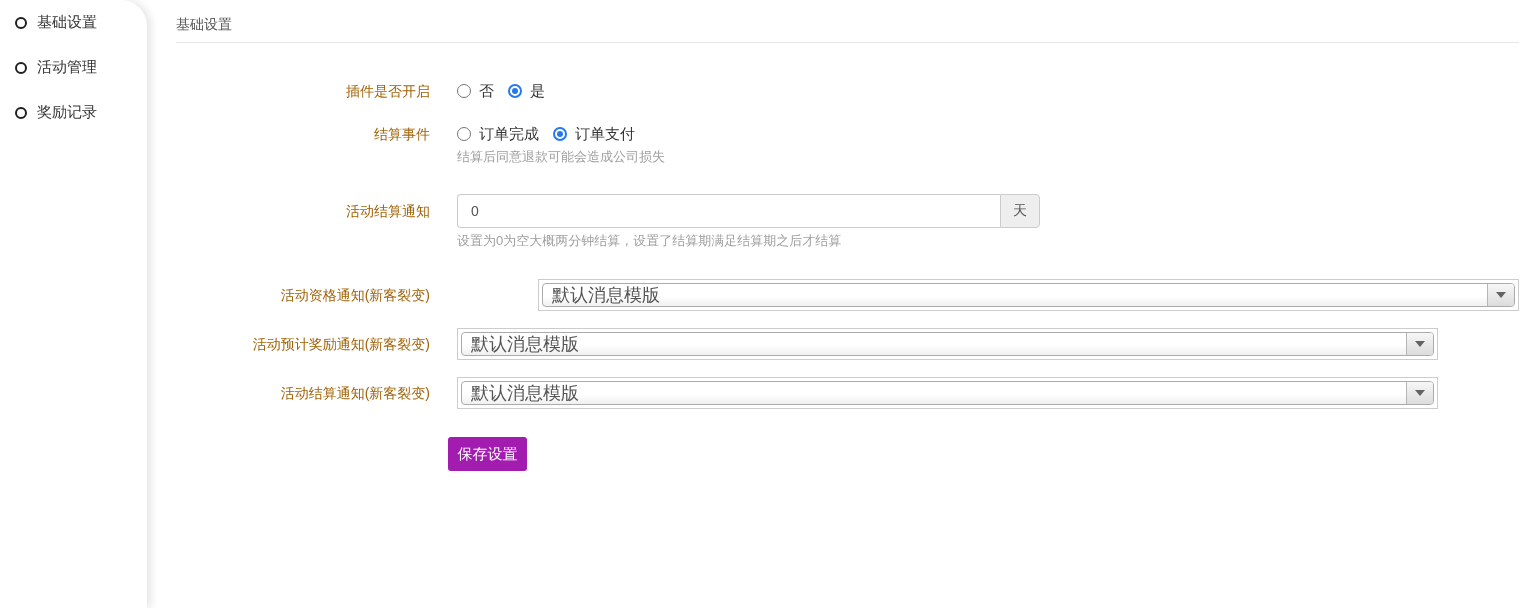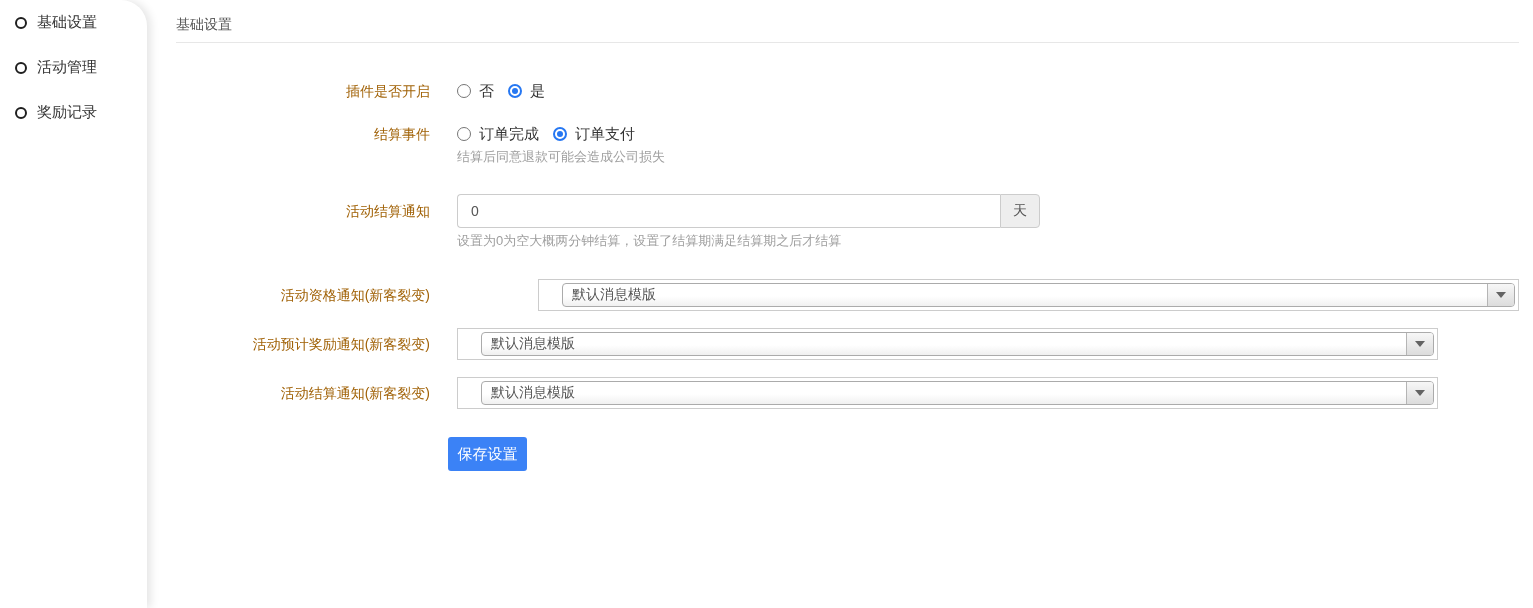--- a/index.html
+++ b/index.html
@@ -78,37 +78,37 @@
   }
 
   
   .select-wrap {
     width: 981px; border: 1px solid #ccc; background: #fff; padding: 3px; cursor: pointer;
   }
   .select-inner {
     position: relative; height: 24px; border: 1px solid #ababab; border-radius: 4px;
     background: linear-gradient(180deg, #ffffff 55%, #f0f0f0 100%);
     display: flex; align-items: center; padding-left: 9px;
-    font-size: 14px; color: #555; margin-left: 20px;
+    font-size: 18px; color: #555;
   }
   .select-arrow-box {
     position: absolute; right: 0; top: 0; bottom: 0; width: 27px;
     background: linear-gradient(180deg, #f7f7f7, #dcdcdc);
     border-left: 1px solid #b5b5b5; border-radius: 0 3px 3px 0;
     display: flex; align-items: center; justify-content: center;
   }
   .select-arrow-box .tri {
     width: 0; height: 0; border-left: 5px solid transparent;
     border-right: 5px solid transparent; border-top: 6px solid #636363;
   }
 
   
   .save-btn {
     margin-left: 272px; width: 79px; height: 34px; border: none; border-radius: 3px;
-    background: #3b82f6; color: #fff; font-size: 15px; cursor: pointer;
+    background: #a21caf; color: #fff; font-size: 15px; cursor: pointer;
     font-family: inherit; display: flex; align-items: center; justify-content: center;
   }
 </style>
 </head>
 <body>
 
 <div class="sidebar">
   <div class="side-item">
     <span class="ring"></span>
     <span>基础设置</span>

